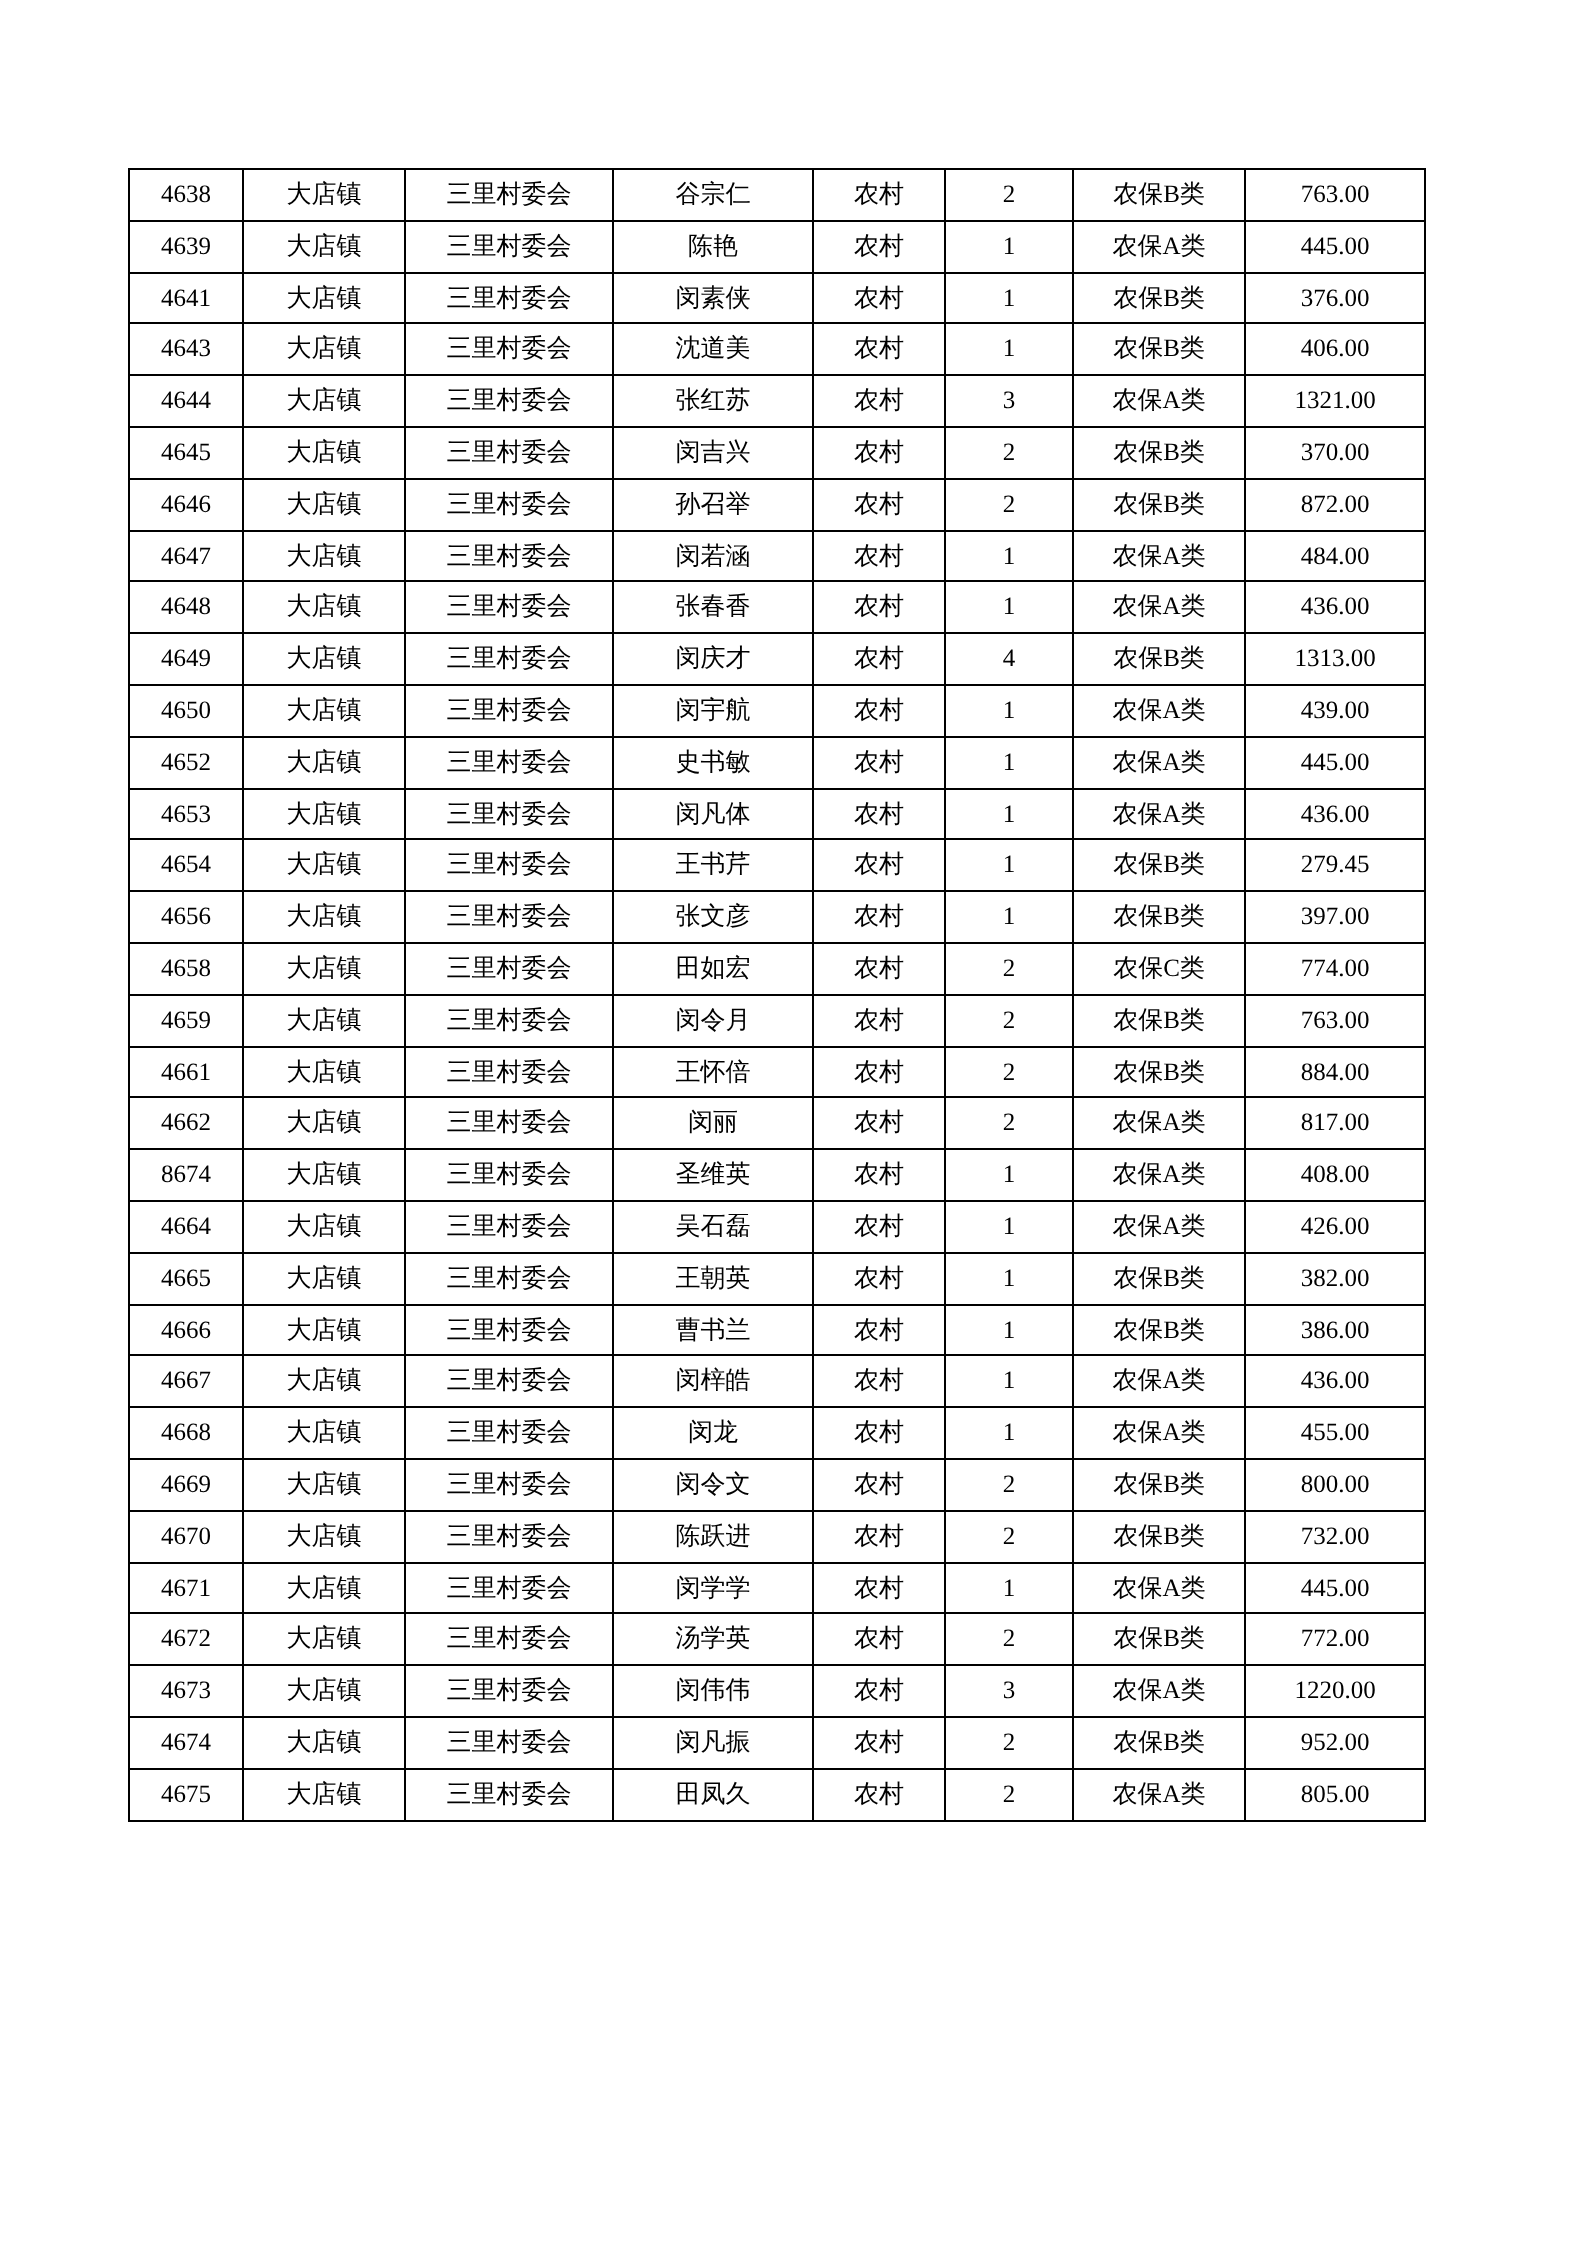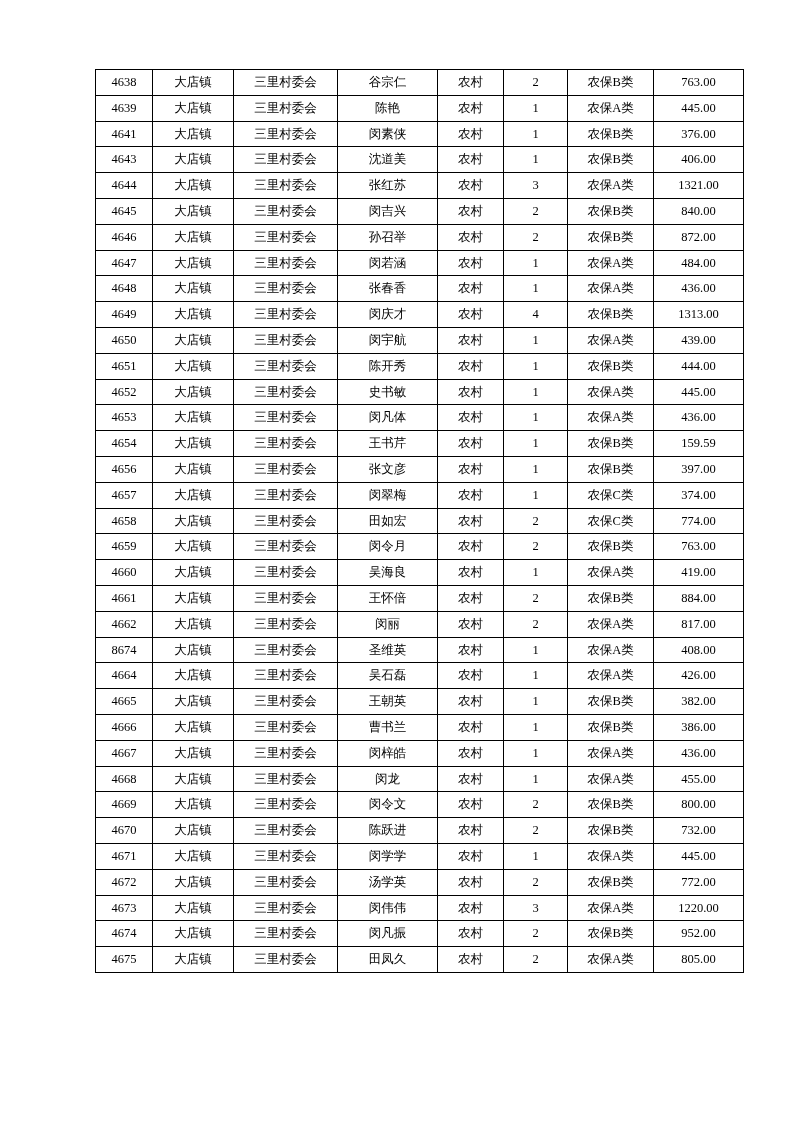--- a/index.html
+++ b/index.html
@@ -13,24 +13,23 @@
   .page {
     position: relative;
     width: 793px;
     height: 1122px;
     overflow: hidden;
     background: #ffffff;
   }
   table.roster {
     position: absolute;
     left: 64px;
-    top: 69px;
+    top: 84px;
     border-collapse: collapse;
     table-layout: fixed;
-    margin-left: 31px;
   }
   table.roster td {
     border: 1px solid #000000;
     height: 24.8px;
     font-size: 12.5px;
     line-height: 24.8px;
     text-align: center;
     vertical-align: middle;
     white-space: nowrap;
     overflow: hidden;
@@ -104,21 +103,21 @@
           <td>1321.00</td>
         </tr>
         <tr>
           <td>4645</td>
           <td>大店镇</td>
           <td>三里村委会</td>
           <td>闵吉兴</td>
           <td>农村</td>
           <td>2</td>
           <td>农保B类</td>
-          <td>840.00</td>
+          <td>370.00</td>
         </tr>
         <tr>
           <td>4646</td>
           <td>大店镇</td>
           <td>三里村委会</td>
           <td>孙召举</td>
           <td>农村</td>
           <td>2</td>
           <td>农保B类</td>
           <td>872.00</td>
@@ -157,30 +156,20 @@
           <td>4650</td>
           <td>大店镇</td>
           <td>三里村委会</td>
           <td>闵宇航</td>
           <td>农村</td>
           <td>1</td>
           <td>农保A类</td>
           <td>439.00</td>
         </tr>
         <tr>
-          <td>4651</td>
-          <td>大店镇</td>
-          <td>三里村委会</td>
-          <td>陈开秀</td>
-          <td>农村</td>
-          <td>1</td>
-          <td>农保B类</td>
-          <td>444.00</td>
-        </tr>
-        <tr>
           <td>4652</td>
           <td>大店镇</td>
           <td>三里村委会</td>
           <td>史书敏</td>
           <td>农村</td>
           <td>1</td>
           <td>农保A类</td>
           <td>445.00</td>
         </tr>
         <tr>
@@ -194,71 +183,51 @@
           <td>436.00</td>
         </tr>
         <tr>
           <td>4654</td>
           <td>大店镇</td>
           <td>三里村委会</td>
           <td>王书芹</td>
           <td>农村</td>
           <td>1</td>
           <td>农保B类</td>
-          <td>159.59</td>
+          <td>279.45</td>
         </tr>
         <tr>
           <td>4656</td>
           <td>大店镇</td>
           <td>三里村委会</td>
           <td>张文彦</td>
           <td>农村</td>
           <td>1</td>
           <td>农保B类</td>
           <td>397.00</td>
-        </tr>
-        <tr>
-          <td>4657</td>
-          <td>大店镇</td>
-          <td>三里村委会</td>
-          <td>闵翠梅</td>
-          <td>农村</td>
-          <td>1</td>
-          <td>农保C类</td>
-          <td>374.00</td>
         </tr>
         <tr>
           <td>4658</td>
           <td>大店镇</td>
           <td>三里村委会</td>
           <td>田如宏</td>
           <td>农村</td>
           <td>2</td>
           <td>农保C类</td>
           <td>774.00</td>
         </tr>
         <tr>
           <td>4659</td>
           <td>大店镇</td>
           <td>三里村委会</td>
           <td>闵令月</td>
           <td>农村</td>
           <td>2</td>
           <td>农保B类</td>
           <td>763.00</td>
-        </tr>
-        <tr>
-          <td>4660</td>
-          <td>大店镇</td>
-          <td>三里村委会</td>
-          <td>吴海良</td>
-          <td>农村</td>
-          <td>1</td>
-          <td>农保A类</td>
-          <td>419.00</td>
         </tr>
         <tr>
           <td>4661</td>
           <td>大店镇</td>
           <td>三里村委会</td>
           <td>王怀倍</td>
           <td>农村</td>
           <td>2</td>
           <td>农保B类</td>
           <td>884.00</td>

